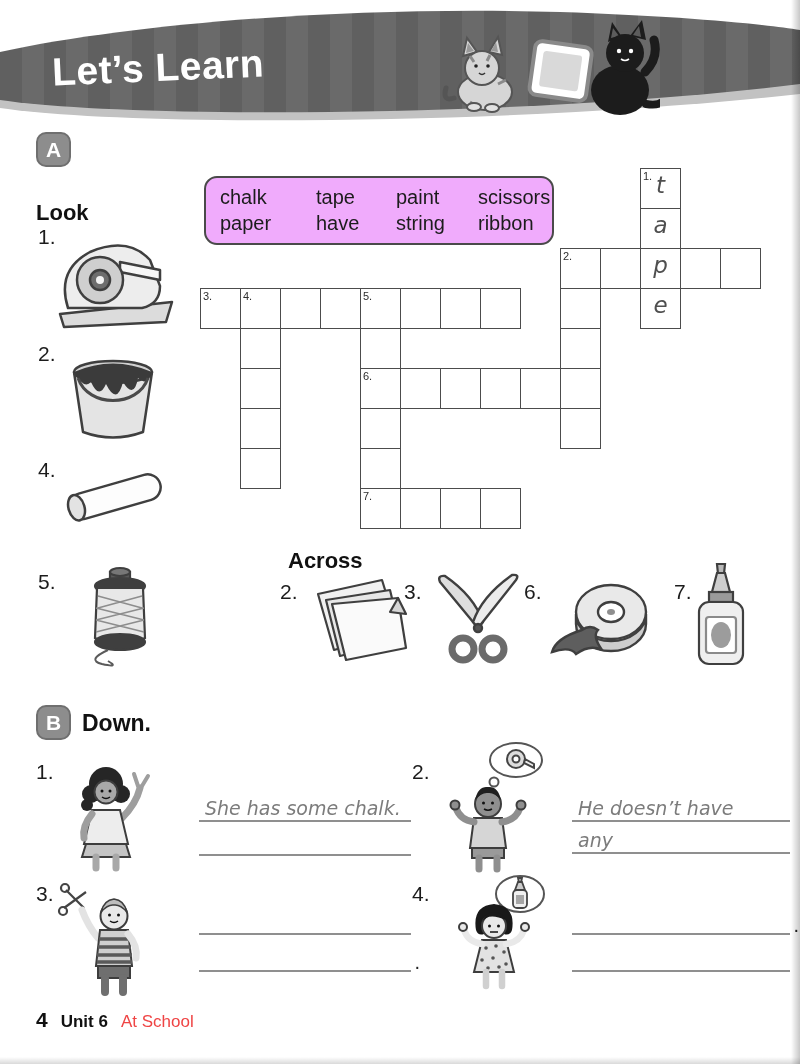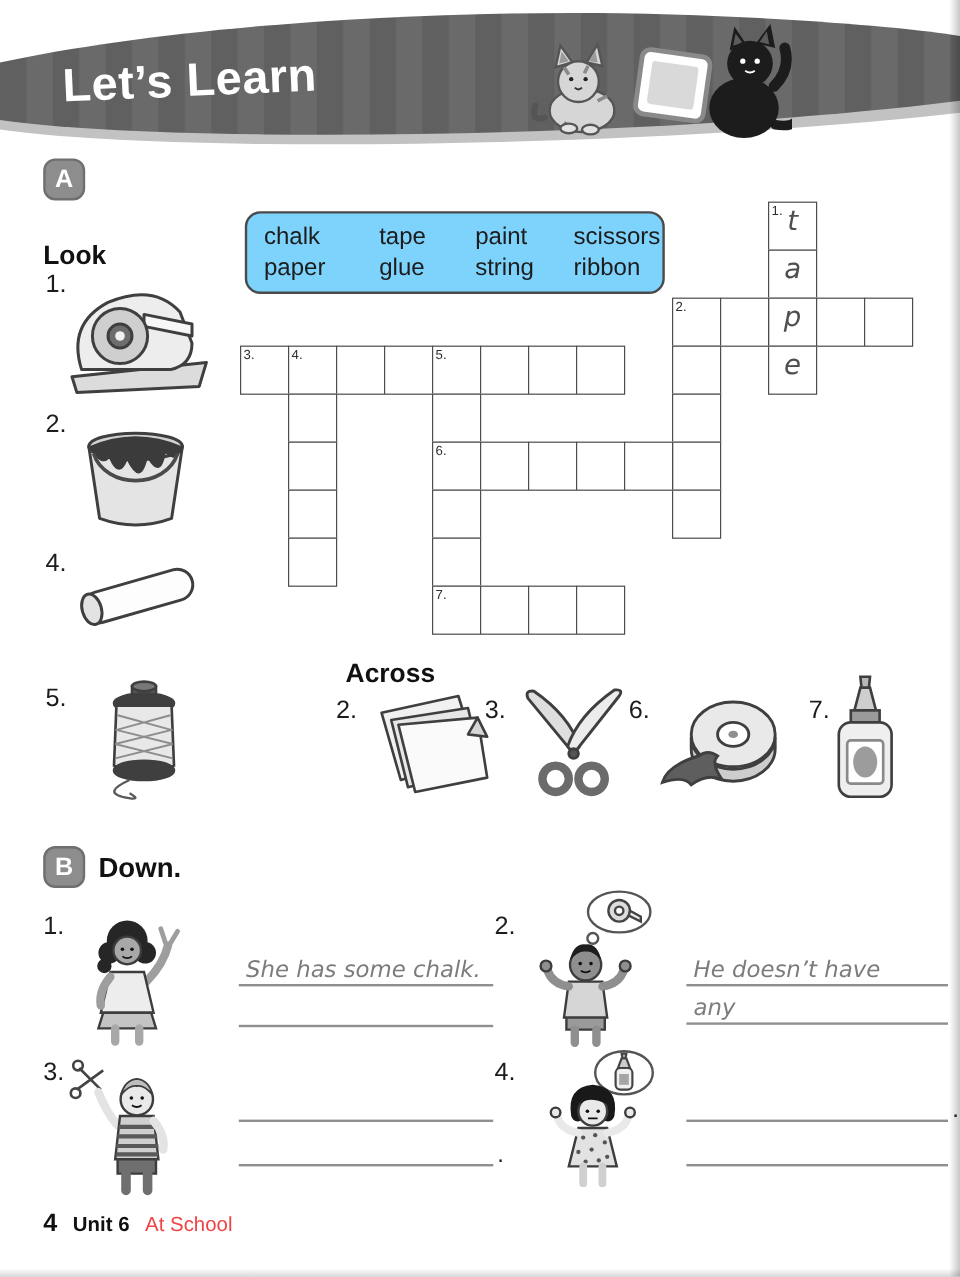--- a/index.html
+++ b/index.html
@@ -24,21 +24,21 @@
   .badge{
     position:absolute; width:35px; height:35px; border-radius:10px;
     background:#8d8d8d; border:2px solid #6f6f6f; color:#fff;
     font-weight:bold; font-size:21px; display:flex; align-items:center; justify-content:center;
   }
   .section-title{ position:absolute; font-size:23px; font-weight:bold; color:#111; }
 
   
   .word-bank{
     position:absolute; left:204px; top:176px; width:350px; height:69px;
-    border:2.5px solid #4a4a4a; border-radius:13px; background:#7dd3fc;
+    border:2.5px solid #4a4a4a; border-radius:13px; background:#f0abfc;
     display:grid; grid-template-columns:96px 80px 82px 92px;
     grid-template-rows:1fr 1fr; align-items:center;
     padding:6px 0 6px 14px;
   }
   .wb-word{ font-size:20px; color:#1c1c1c; }
 
   .list-heading{ position:absolute; font-size:22px; font-weight:bold; color:#111; }
   .num-label{ position:absolute; font-size:21px; color:#1c1c1c; }
 
   
@@ -128,21 +128,21 @@
   </div>
 
   <div class="badge" style="left:36px; top:132px;">A</div>
 
   <div class="word-bank" id="word-bank-grid">
       <span class="wb-word">chalk</span>
       <span class="wb-word">tape</span>
       <span class="wb-word">paint</span>
       <span class="wb-word">scissors</span>
       <span class="wb-word">paper</span>
-      <span class="wb-word">glue</span>
+      <span class="wb-word">have</span>
       <span class="wb-word">string</span>
       <span class="wb-word">ribbon</span>
     </div>
 
   <div class="list-heading" style="left:36px; top:200px;">Look</div>
 
   <div class="num-label" style="left:38px; top:225px;">1.</div>
   <svg class="pic" style="left:52px; top:228px;" width="130" height="104" viewBox="0 0 130 104">
     <g stroke="#3f3f3f" stroke-width="2.5" stroke-linejoin="round">
       <polygon points="8,86 120,74 114,94 12,99" fill="#dcdcdc"></polygon>

